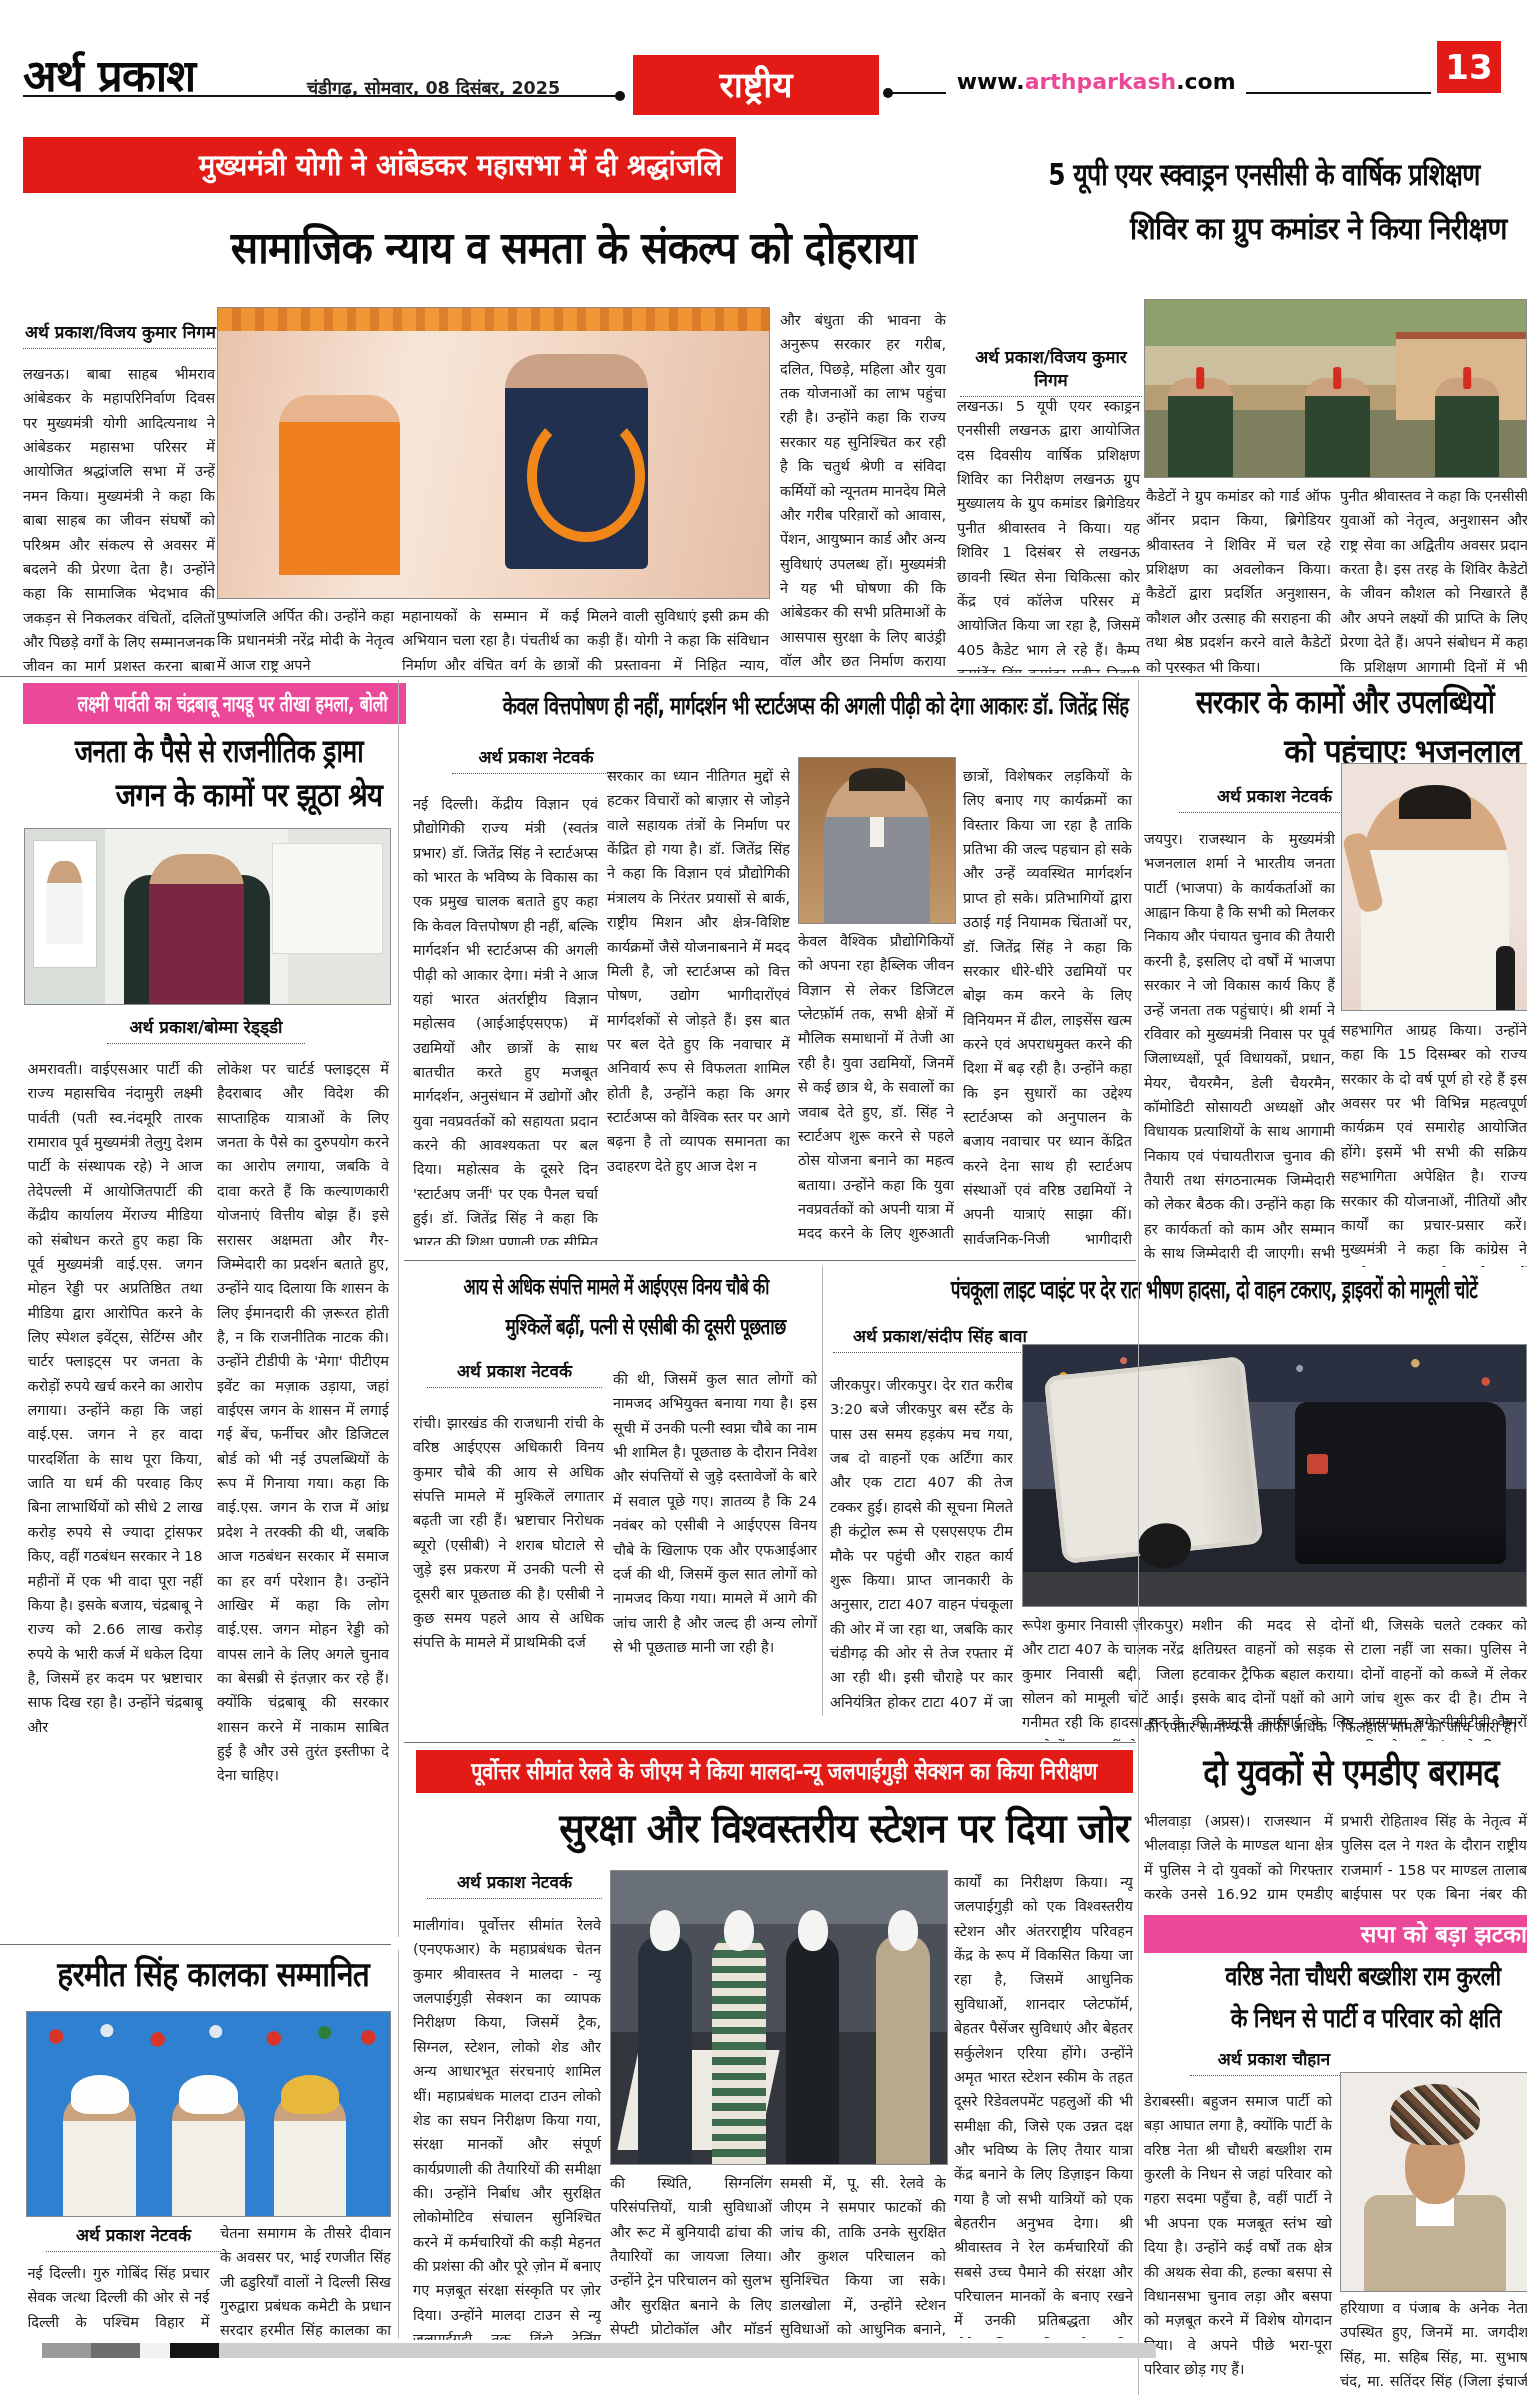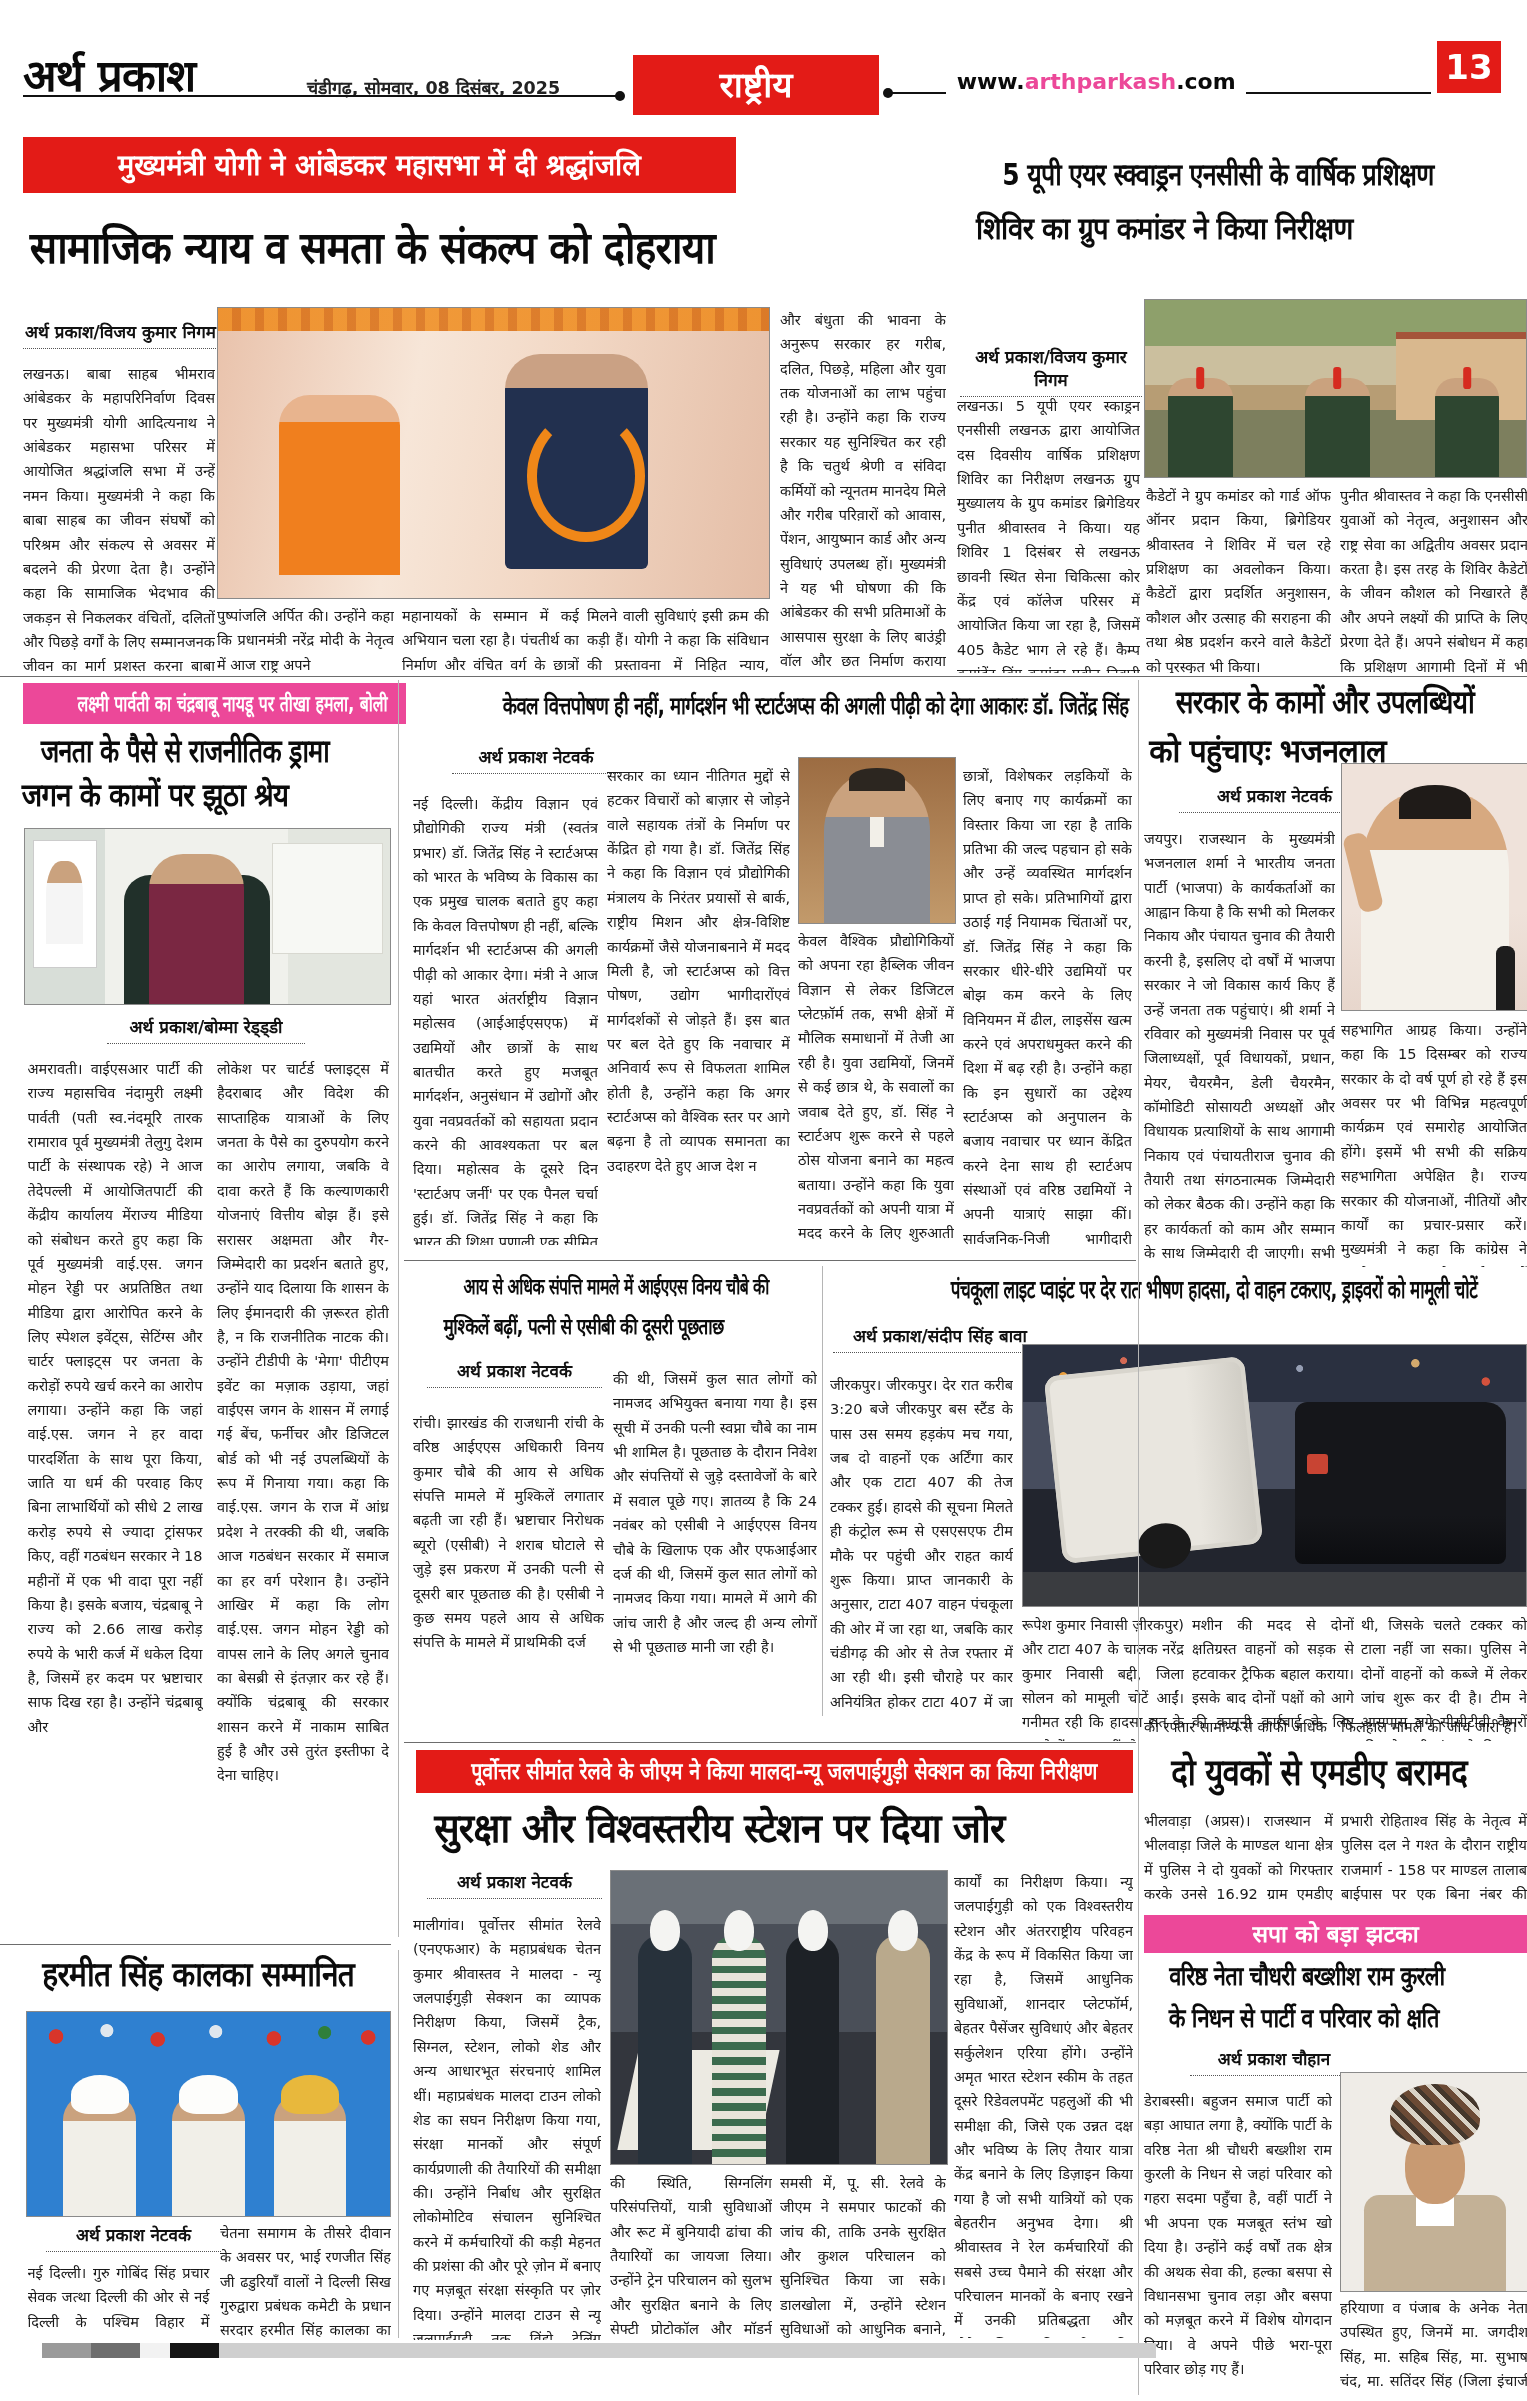--- a/index.html
+++ b/index.html
@@ -1,20 +1,20 @@
 <!DOCTYPE html>
 <html style="font-size:12.2px"><head>
 <meta charset="utf-8">
 <style>
   html,body{margin:0;padding:0;background:#ffffff;}
   body{font-family:"DejaVu Sans",sans-serif;}
   .page{position:relative;width:1527px;height:2401px;background:#fff;overflow:hidden;}
-  .hl{position:absolute;font-weight:bold;color:#0b0b0b;text-align:left;overflow:hidden;letter-spacing:-0.8px;}
+  .hl{position:absolute;font-weight:bold;color:#0b0b0b;text-align:right;overflow:hidden;letter-spacing:-0.8px;}
   .fit{display:inline-block;white-space:nowrap;transform-origin:50% 50%;}
-  .kicker{position:absolute;color:#fff;font-weight:bold;text-align:center;overflow:hidden;}
+  .kicker{position:absolute;color:#fff;font-weight:bold;text-align:right;overflow:hidden;}
   .red{background:#e31b17;}
   .blue{background:#ec4899;}
   .byline{position:absolute;font-weight:bold;font-size:17px;text-align:center;color:#111;
           padding-bottom:5.3px;border-bottom:1.5px dotted #555;}
   .body-col{position:absolute;font-size:14.5px;line-height:1.68;text-align:justify;color:#191919;overflow:hidden;}
   .rule-h{position:absolute;background:#6d6d6d;height:0.8px;}
   .rule-v{position:absolute;background:#b5b5b5;width:0.8px;}
   .dot{position:absolute;width:10px;height:10px;border-radius:50%;background:#111;}
   .photo{position:absolute;overflow:hidden;border:0.8px solid #8a8a8a;}
 

